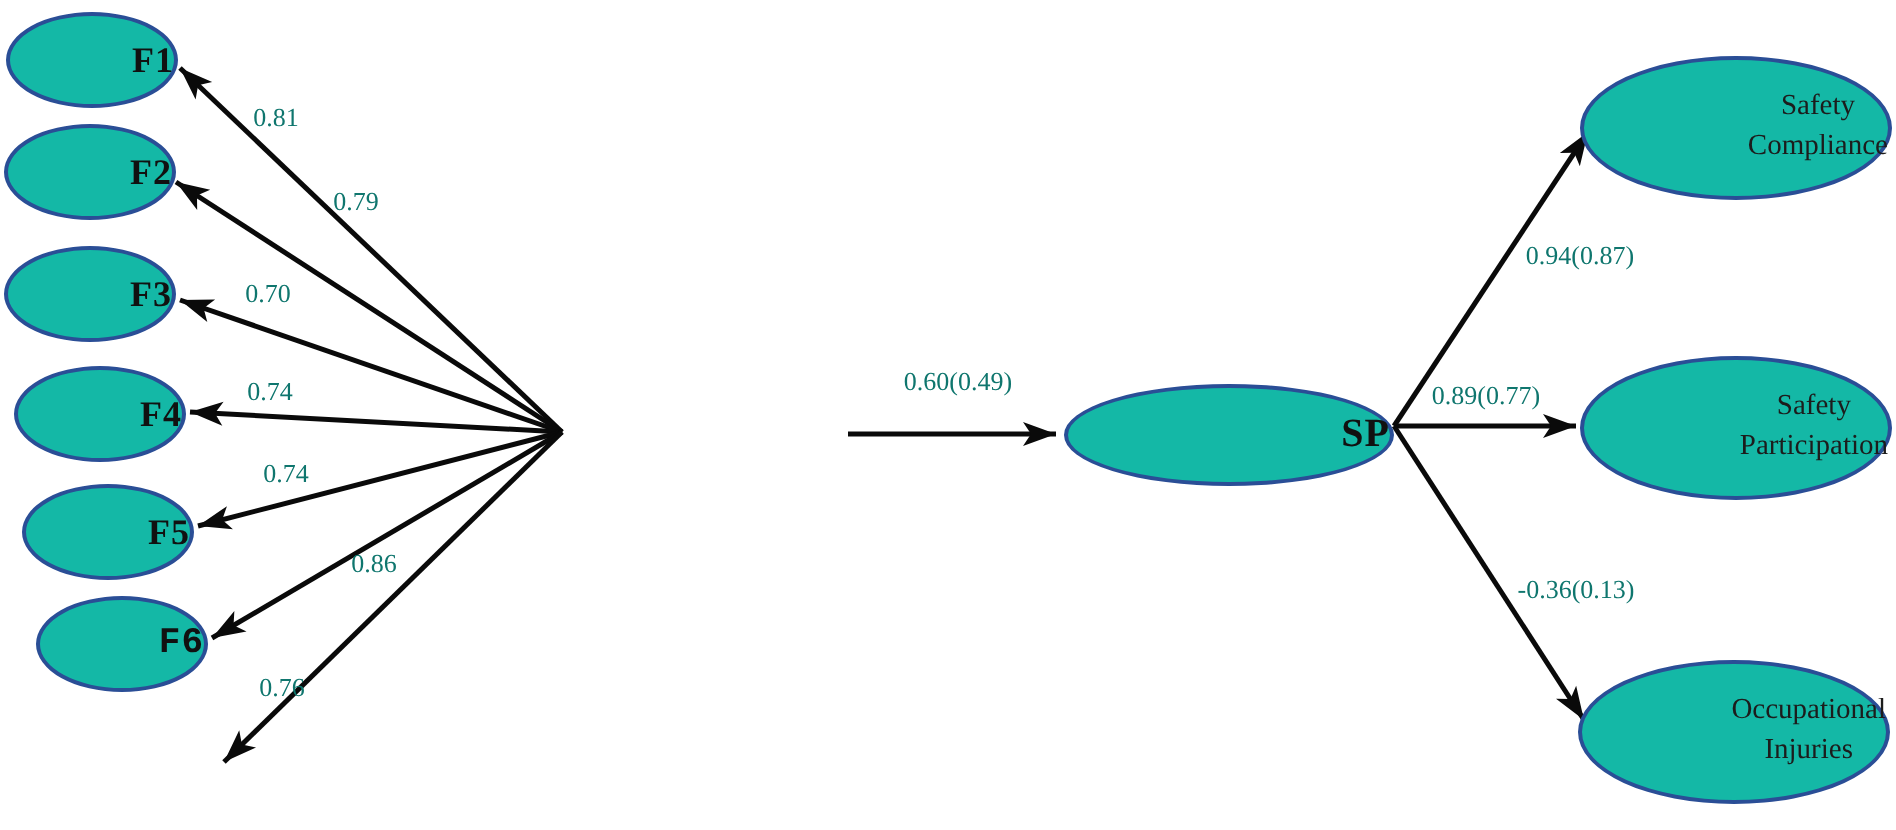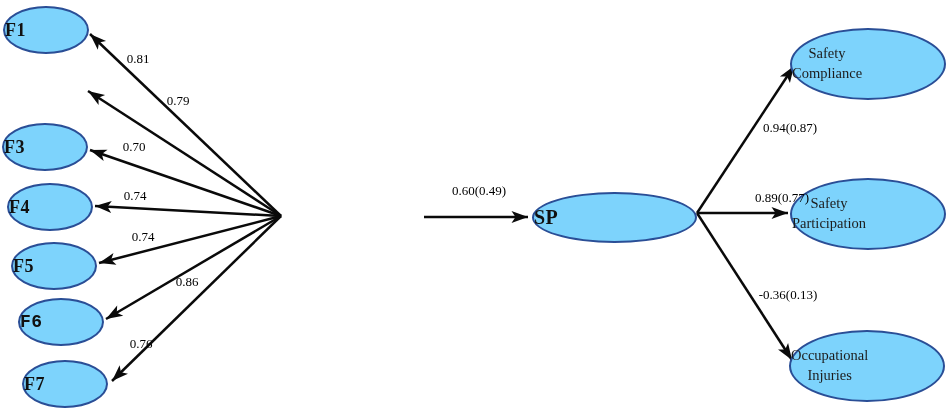--- a/index.html
+++ b/index.html
@@ -9,22 +9,22 @@
     background:#ffffff;
     font-family:"Liberation Serif","DejaVu Serif",serif;
     color:#111111;
     overflow:hidden;
   }
   .arrows{position:absolute;left:0;top:0;width:948px;height:415px;}
   .node{
     position:absolute;
     border:2.5px solid #2a4e96;
     border-radius:50%;
-    background:#7dd3fc;
-    display:flex;align-items:center;justify-content:flex-start;
+    background:#14b8a6;
+    display:flex;align-items:center;justify-content:flex-end;
     text-align:center;
     box-sizing:border-box;
   }
   .fnode{width:86px;height:48px;font-size:18px;font-weight:bold;letter-spacing:.5px;}
   .f1{left:3px;top:6px;}
   .f2{left:2px;top:62px;}
   .f3{left:2px;top:123px;}
   .f4{left:7px;top:183px;}
   .f5{left:11px;top:242px;}
   .f6{left:18px;top:298px;font-family:Liberation Mono, monospace;}
@@ -33,34 +33,34 @@
   .sc{left:283px;top:192px;width:140px;}
   .sp{left:532px;top:192px;width:165px;}
   .outcome{width:156px;height:72px;font-size:14.5px;line-height:1.35;white-space:pre-line;color:#1c1c1c;}
   .oc1{left:790px;top:28px;}
   .oc2{left:790px;top:178px;}
   .oc3{left:789px;top:330px;}
   .lbl{
     position:absolute;
     transform:translate(-50%,-50%);
     font-size:13px;
-    color:#000000;
+    color:#0f766e;
     white-space:nowrap;
     text-align:right;
   }
   .l81{left:138px;top:59px;}
   .l79{left:134px;top:101px;margin-left:44px;}
   .l70{left:134px;top:147px;}
   .l74a{left:135px;top:196px;}
   .l74b{left:143px;top:237px;}
   .l86{left:143px;top:282px;margin-left:44px;}
   .l76{left:141px;top:344px;}
   .l60{left:479px;top:191px;}
   .l94{left:790px;top:128px;}
-  .l89{left:743px;top:198px;margin-left:39px;}
+  .l89{left:743px;top:198px;}
   .l36{left:788px;top:295px;}
   line{stroke:#0a0a0a;stroke-width:2.5;}
 </style>
 </head>
 <body>
 
 <div class="canvas">
 
   <svg class="arrows" viewBox="0 0 948 415" xmlns="http://www.w3.org/2000/svg">
     <defs>
@@ -77,34 +77,34 @@
     <line x1="281" y1="216" x2="112" y2="381" marker-end="url(#ah)"></line>
     <line x1="424" y1="217" x2="528" y2="217" marker-end="url(#ah)"></line>
     <line x1="697" y1="213" x2="794" y2="66" marker-end="url(#ah)"></line>
     <line x1="697" y1="213" x2="788" y2="213" marker-end="url(#ah)"></line>
     <line x1="697" y1="213" x2="792" y2="360" marker-end="url(#ah)"></line>
   </svg>
 
   <div class="node fnode f1">
       <span>F1</span>
     </div>
+  <div class="node fnode f2">
+      <span>F2</span>
+    </div>
   <div class="node fnode f3">
       <span>F3</span>
     </div>
   <div class="node fnode f4">
       <span>F4</span>
     </div>
   <div class="node fnode f5">
       <span>F5</span>
     </div>
   <div class="node fnode f6">
       <span>F6</span>
-    </div>
-  <div class="node fnode f7">
-      <span>F7</span>
     </div>
 
   <div class="node latent sp">
       <span>SP</span>
     </div>
 
   <div class="node outcome oc1"><span>Safety
 Compliance</span></div>
   <div class="node outcome oc2"><span>Safety
 Participation</span></div>

